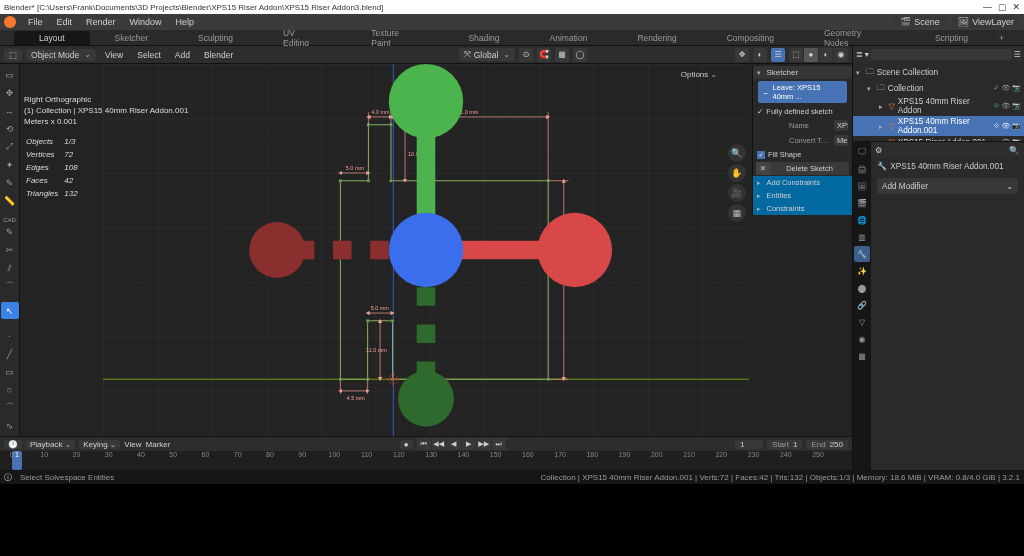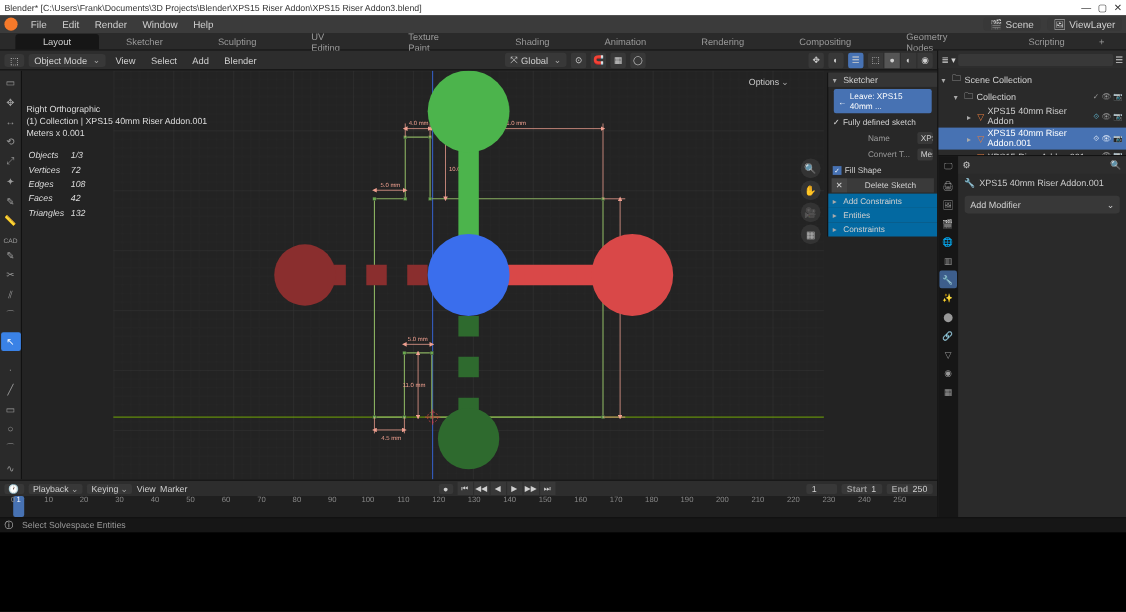--- a/index.html
+++ b/index.html
@@ -100,21 +100,21 @@
   #npanel .section{ background:#0369a1; padding:2px 4px; font-size:7.5px; display:flex; align-items:center; gap:3px;}
 
   
   #timeline{ height:34px; background:var(--bg-header); border-top:1px solid #111; display:flex; flex-direction:column; font-size:8px;}
   #tl-head{ height:14px; display:flex; align-items:center; padding:0 4px; gap:4px;}
   #tl-head .dd{ background:var(--bg-input); padding:0px 4px; border-radius:2px;}
   #tl-head .spacer{flex:1;}
   #tl-head .transport{ display:flex; gap:1px;}
   #tl-head .transport .tb{ width:14px;height:12px;background:var(--bg-input);display:flex;align-items:center;justify-content:center;font-size:7px;}
   #tl-head .numbox{ background:var(--bg-input); padding:0 5px; border-radius:2px; min-width:28px; display:flex; justify-content:space-between; gap:4px;}
-  #tl-head .numbox .l{ color:var(--txt-dim);font-weight:bold;}
+  #tl-head .numbox .l{ color:var(--txt-dim);}
   #tl-ruler{ flex:1; position:relative; background:#1f1f1f;}
   #tl-ruler .tick{ position:absolute; top:0; font-size:7px; color:#888; transform:translateX(-50%);}
   #tl-ruler .playhead{ position:absolute; top:0;bottom:0; background:var(--accent); color:#fff; font-size:7px; padding:0 3px; border-radius:2px;}
 
   
   #status{ height:14px; background:var(--bg-darker); display:flex; align-items:center; font-size:8px; padding:0 4px; gap:8px; border-top:1px solid #111;}
   #status .spacer{flex:1;}
   #status .seg{ color:var(--txt-dim);}
 
   
@@ -580,14 +580,15 @@
           </div>
         </div>
       </div>
     </div>
   </div>
 
   <div id="status">
     <span>ⓘ</span>
     <span class="seg">Select Solvespace Entities</span>
     <div class="spacer"></div>
+    <span class="seg">Collection | XPS15 40mm Riser Addon.001 | Verts:72 | Faces:42 | Tris:132 | Objects:1/3 | Memory: 18.6 MiB | VRAM: 0.8/4.0 GiB | 3.2.1</span>
   </div>
 </div>
 
 </body></html>

